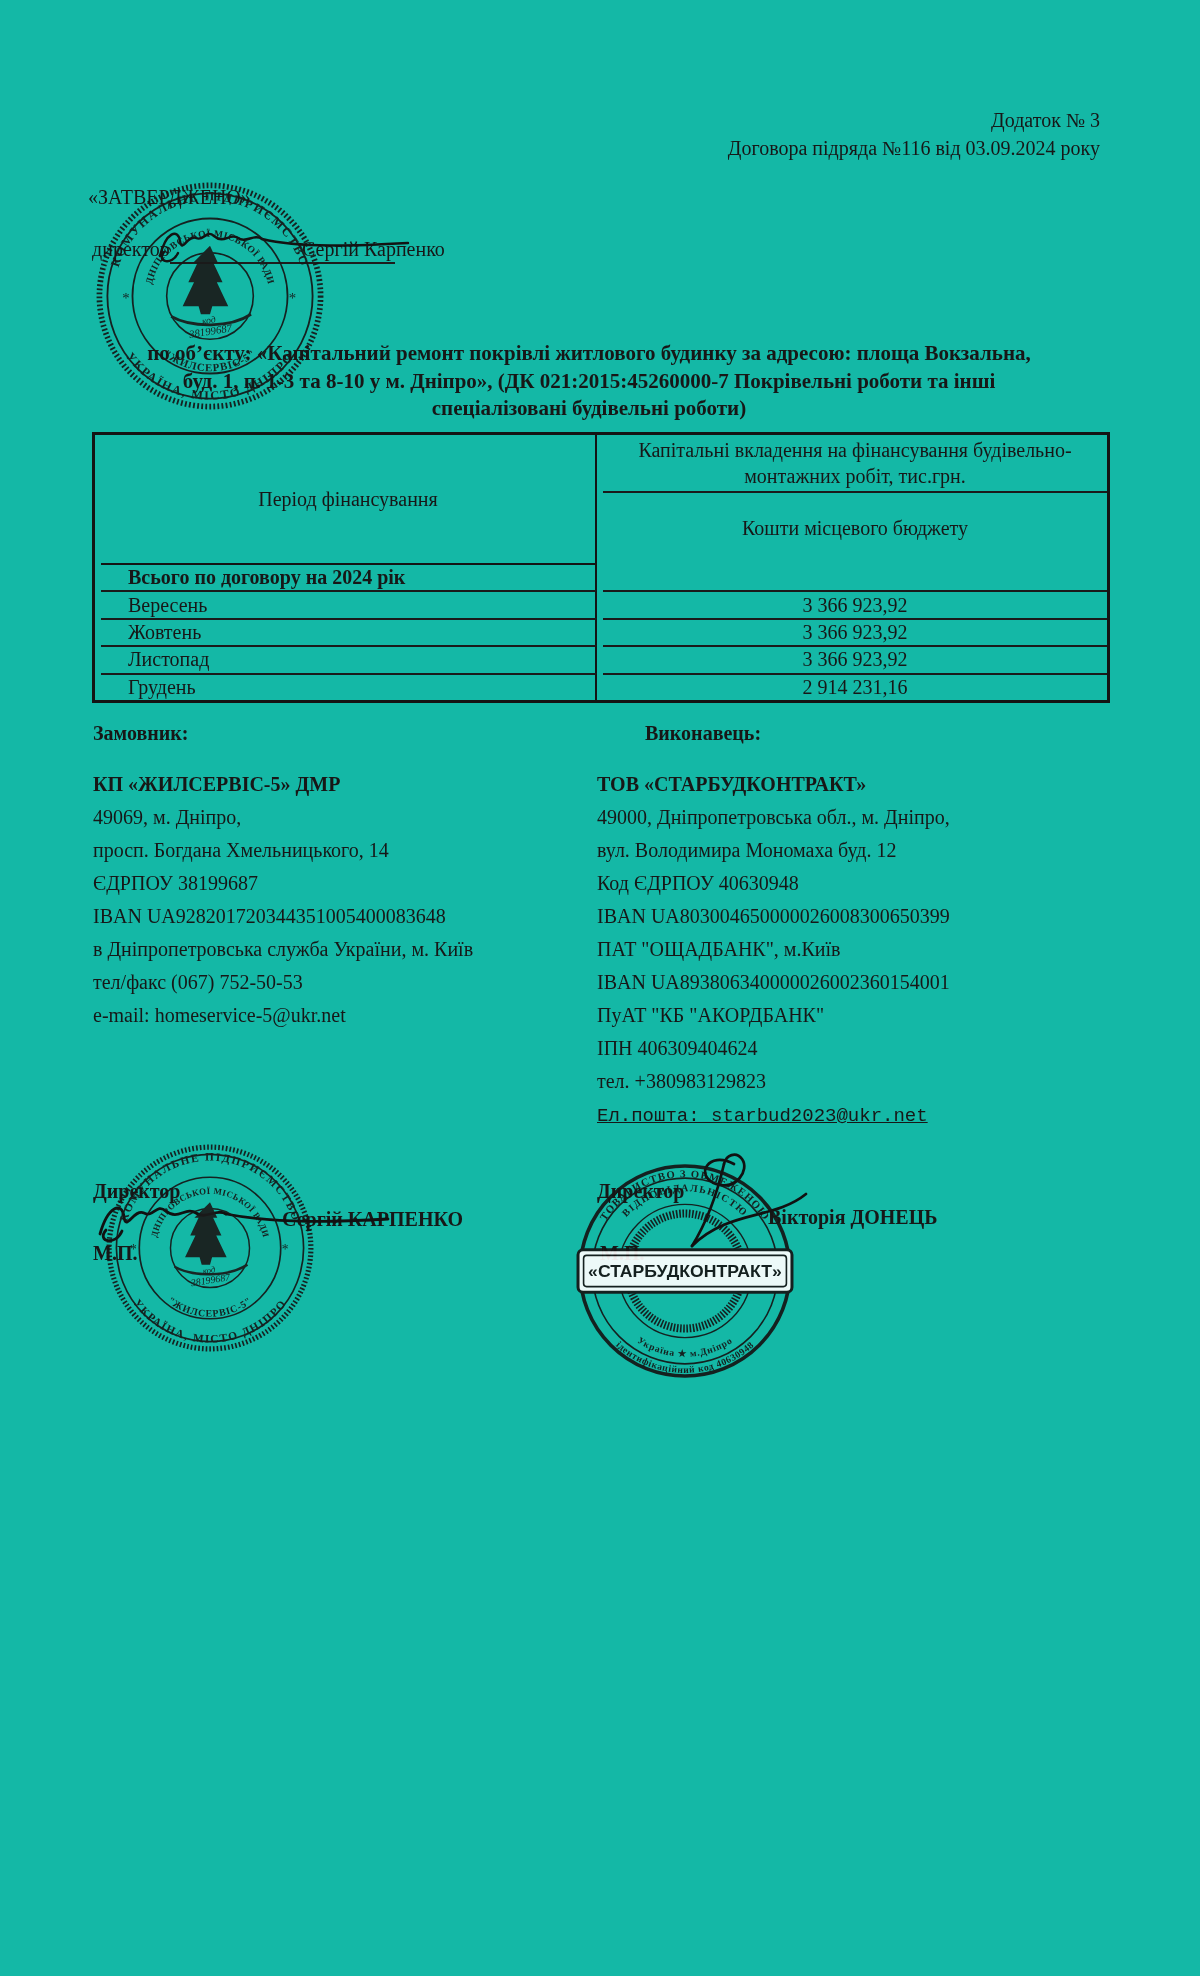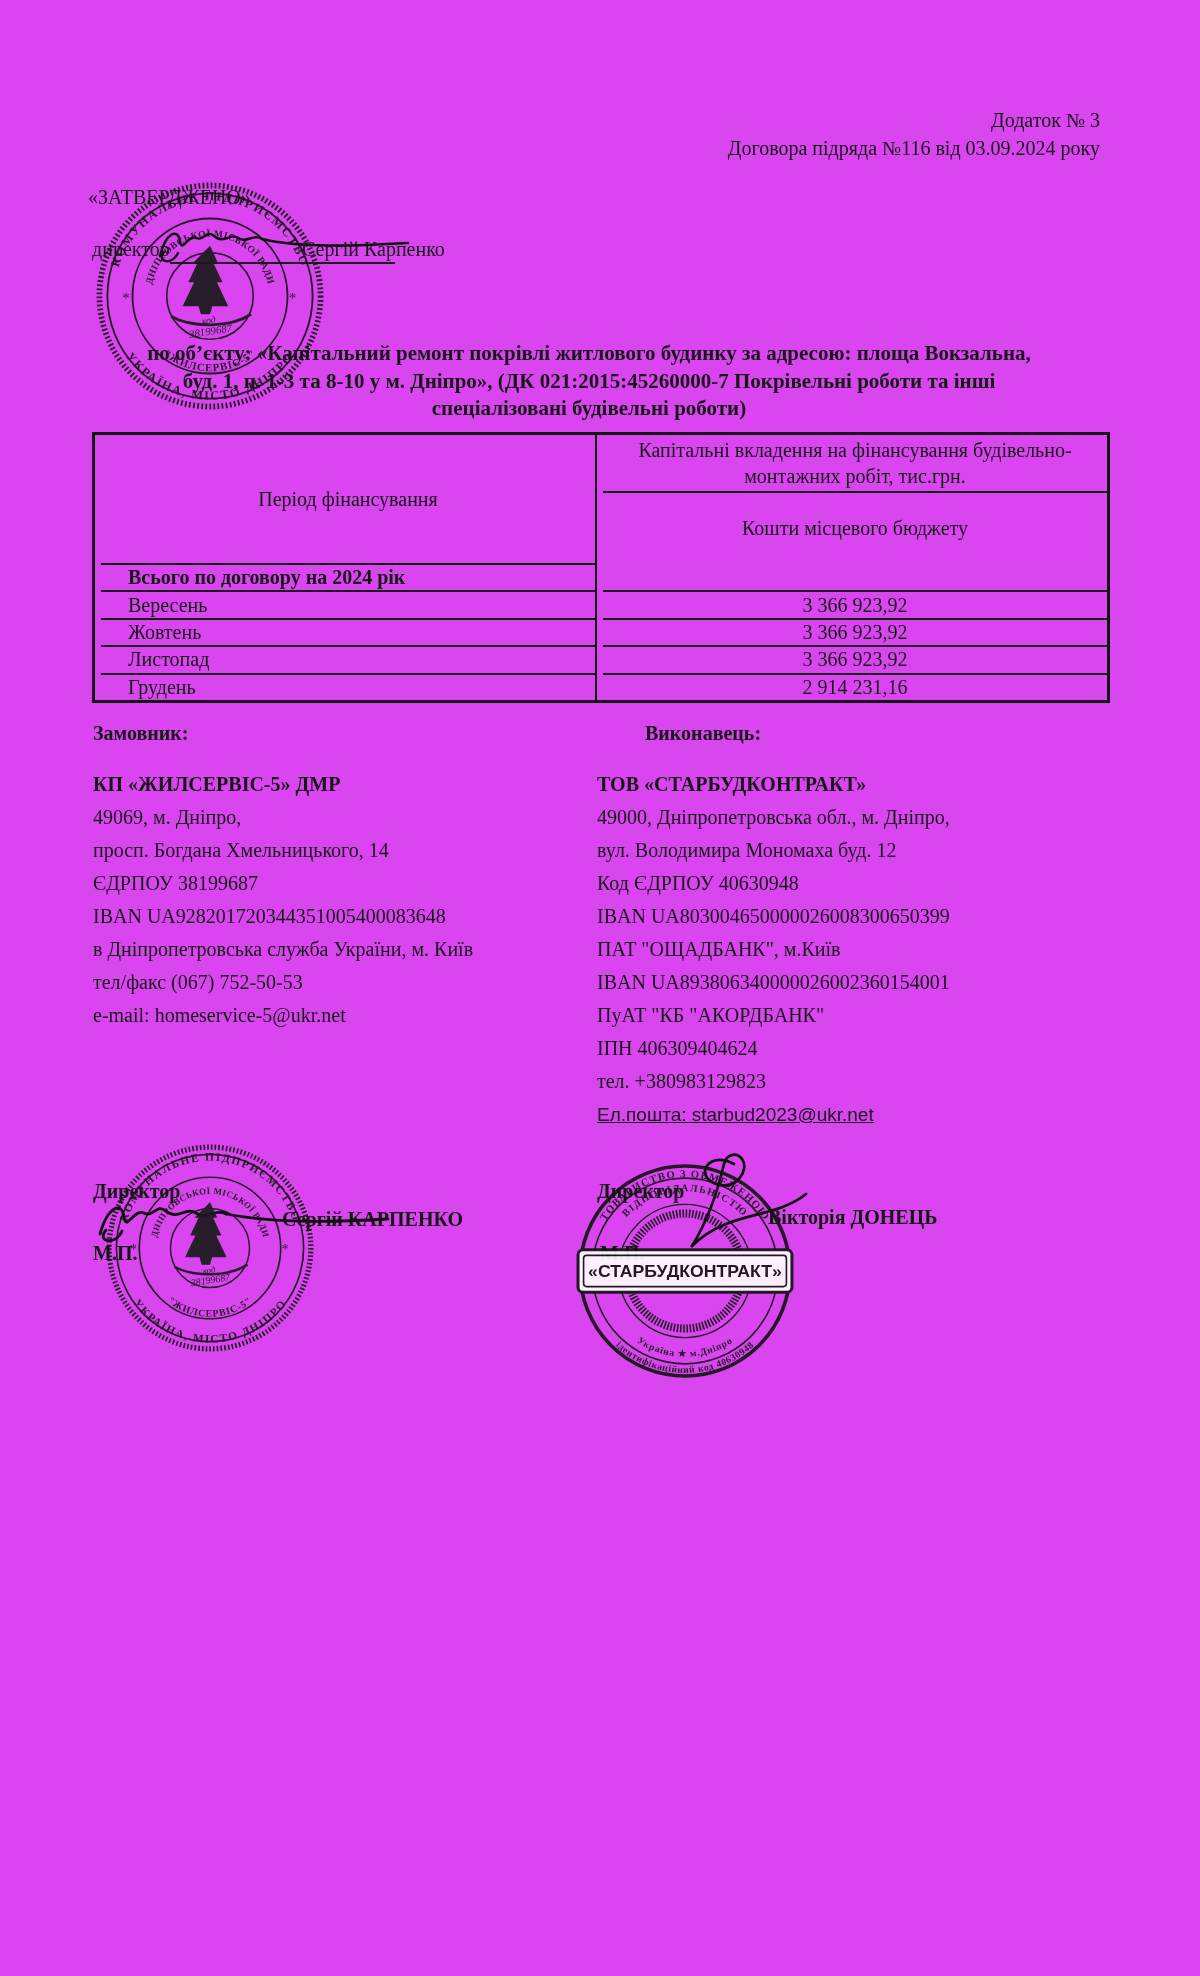--- a/index.html
+++ b/index.html
@@ -1,20 +1,20 @@
 <!DOCTYPE html>
 <html><head>
 <meta charset="utf-8">
 <style>
   html,body{margin:0;padding:0;background:#e8e8e8;}
   .page{
     position:relative;
     width:1200px;height:1976px;
     margin:0 auto;
-    background:#d946ef;
+    background:#14b8a6;
     font-family:"Liberation Serif","DejaVu Serif",serif;
     color:#171717;
     overflow:hidden;
   }
   .abs{position:absolute;}
 
   
   .appendix{top:106px;right:100px;text-align:right;font-size:20px;line-height:28px;}
 
   
@@ -49,21 +49,21 @@
 
   
   .col-heading{font-size:20px;font-weight:bold;}
   .customer-heading{left:93px;top:722px;}
   .contractor-heading{left:645px;top:722px;}
   .req-col{font-size:20px;line-height:33px;}
   .customer-col{left:93px;top:768px;width:490px;}
   .contractor-col{left:597px;top:768px;width:520px;}
   .org-name{font-weight:bold;}
   .email-sans{
-    font-family:Liberation Sans, sans-serif;
+    font-family:Liberation Mono, monospace;
     font-size:19px;
     text-decoration:underline;
     display:inline-block;
     padding-right:14px;
   }
 
   
   .sign-role{font-size:20px;font-weight:bold;}
   .sign-name{font-size:20px;font-weight:bold;}
   .seal-note{font-size:20px;font-weight:bold;}

